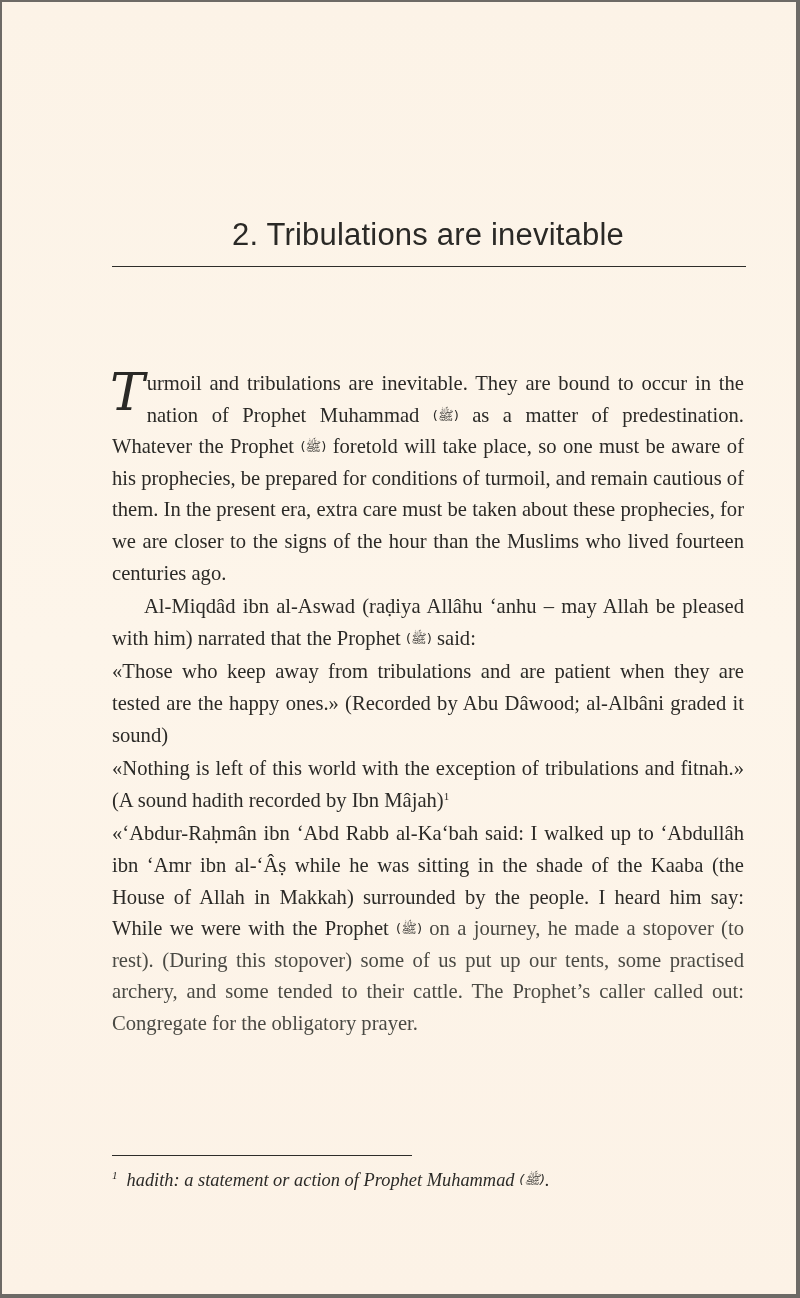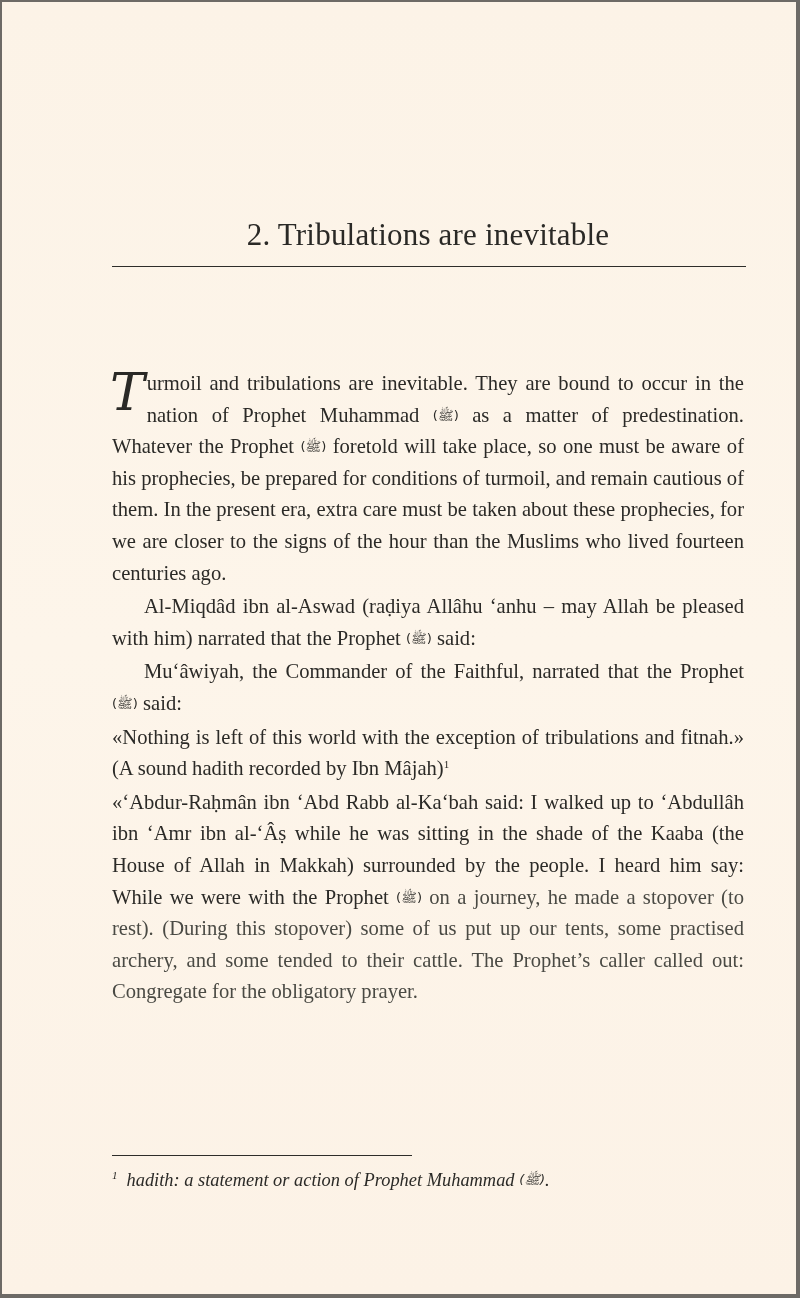--- a/index.html
+++ b/index.html
@@ -22,21 +22,21 @@
       background-image: linear-gradient(180deg, #fcf3e7 0%, #fdf5ea 50%, #fcf2e6 100%);
       font-family: "Liberation Serif", "DejaVu Serif", serif;
       color: #2b2a27;
     }
     .chapter-title {
       position: absolute;
       left: 108px;
       top: 208px;
       width: 636px;
       text-align: center;
-      font-family: Liberation Serif, serif;
+      font-family: Liberation Sans, sans-serif;
       font-size: 31px;
       letter-spacing: 0.2px;
       color: #2a2926;
       font-weight: normal;
       margin: 0;
       line-height: 50px;
     }
     .title-rule {
       position: absolute;
       left: 110px;
@@ -117,22 +117,22 @@
 
   <h1 class="chapter-title">2. Tribulations are inevitable</h1>
   <div class="title-rule"></div>
 
   <div class="body-text">
 
     <p><span class="drop-cap">T</span><span>urmoil and tribulations are inevitable. They are bound to occur in the nation of Prophet Muhammad</span> <span class="sallallahu">(ﷺ)</span><span> as a matter of predestination. Whatever the Prophet </span><span class="sallallahu">(ﷺ)</span><span> foretold will take place, so one must be aware of his prophecies, be prepared for conditions of turmoil, and remain cautious of them. In the present era, extra care must be taken about these prophecies, for we are closer to the signs of the hour than the Muslims who lived fourteen centuries ago.</span></p>
 
     <p class="indent gap"><span>Al-Miqdâd ibn al-Aswad (</span><span class="italic">raḍiya Allâhu ‘anhu</span><span> – may Allah be pleased with him) narrated that the Prophet </span><span class="sallallahu">(ﷺ)</span><span> said:</span></p>
 
+    <p class="gap">«Those who keep away from tribulations and are patient when they are tested are the happy ones.» (Recorded by Abu Dâwood; al-Albâni graded it sound)</p>
 
-    <p class="indent gap"><span>Mu‘âwiyah, the Commander of the Faithful, narrated that the Prophet </span><span class="sallallahu">(ﷺ)</span><span> said:</span></p>
 
     <p class="gap"><span>«Nothing is left of this world with the exception of tribulations and fitnah.» (A sound hadith recorded by Ibn Mâjah)</span><sup>1</sup></p>
 
     <p class="gap"><span>«‘Abdur-Raḥmân ibn ‘Abd Rabb al-Ka‘bah said: I walked up to ‘Abdullâh ibn ‘Amr ibn al-‘Âṣ while he was sitting in the shade of the Kaaba (the House of Allah in Makkah) surrounded by the people. I heard him say: While we were with the Prophet </span><span class="sallallahu">(ﷺ)</span><span class="faded"> on a journey, he made a stopover (to rest). (During this stopover) some of us put up our tents, some practised archery, and some tended to their cattle. The Prophet’s caller called out: Congregate for the obligatory prayer.</span></p>
 
   </div>
 
   <div class="footnote-rule"></div>
 
   <div class="footnote"><sup class="fn-marker">1</sup><span>hadith: a statement or action of Prophet Muhammad </span><span class="sallallahu">(ﷺ)</span><span>.</span></div>

